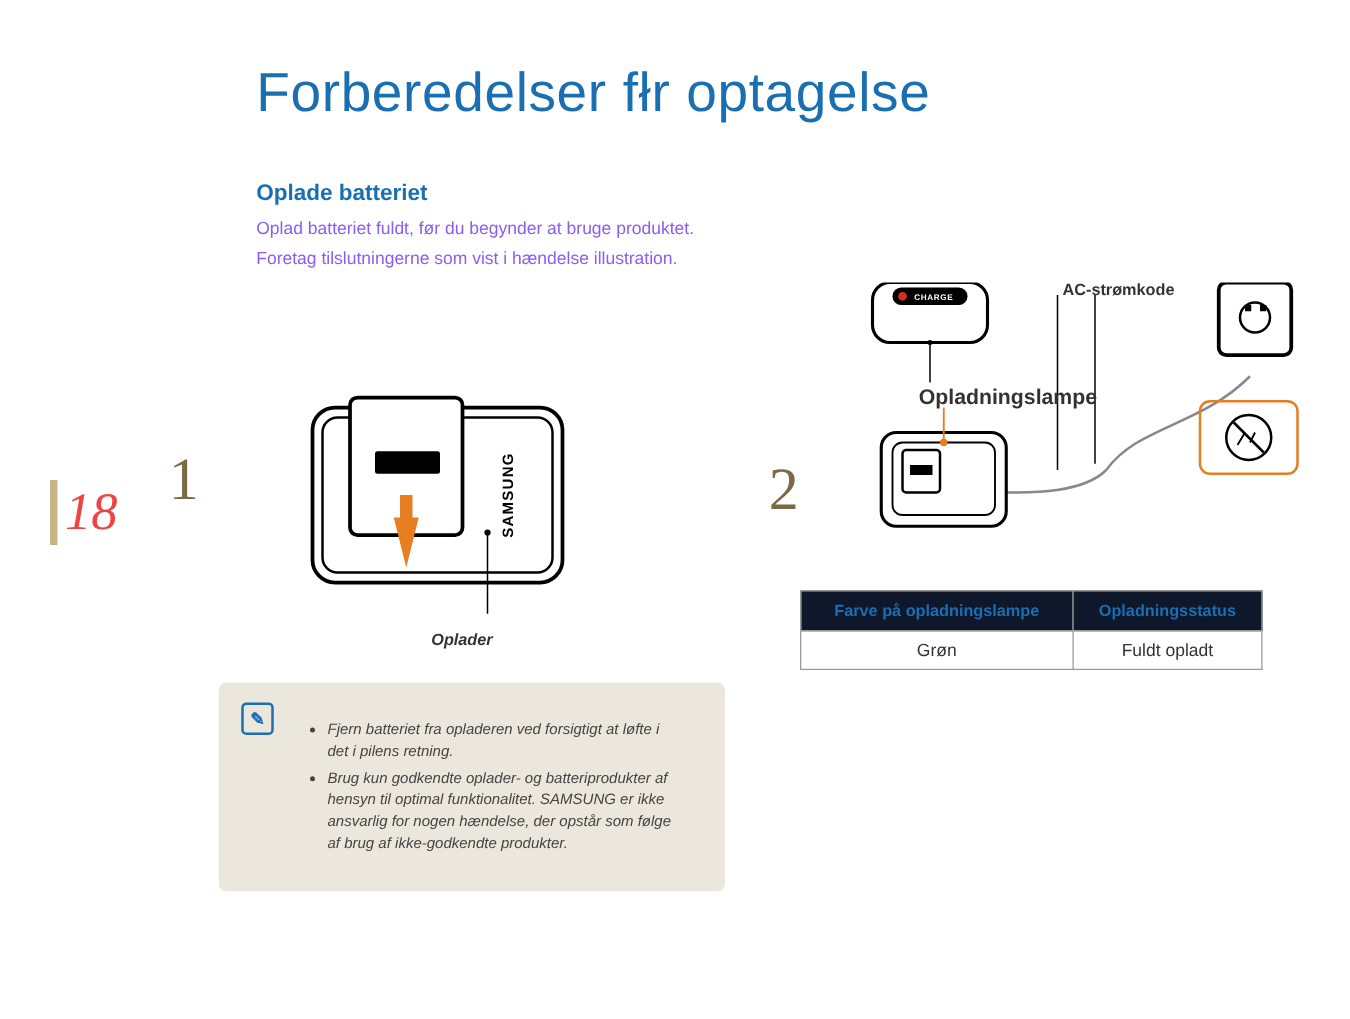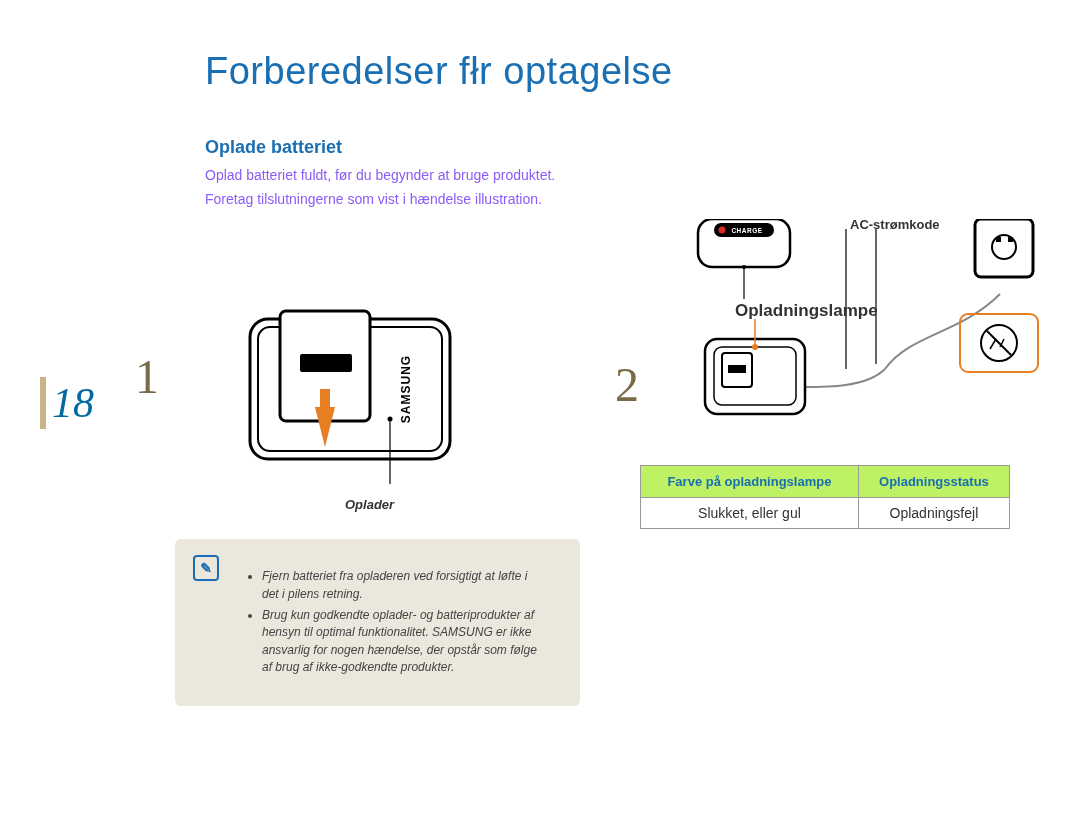--- a/index.html
+++ b/index.html
@@ -8,21 +8,21 @@
     font-family: Arial, Helvetica, sans-serif;
     background: #fff;
     color: #333;
     width: 1080px;
     height: 815px;
     position: relative;
     overflow: hidden;
   }
   .page-title {
     color: #1a6fb3;
-    font-size: 38px;
+    font-size: 44px;
     font-weight: 300;
     margin: 50px 0 0 205px;
     letter-spacing: 0.5px;
   }
   .section-title {
     color: #1a6fb3;
     font-size: 18px;
     font-weight: bold;
     margin: 44px 0 8px 205px;
   }
@@ -56,21 +56,21 @@
     gap: 6px;
   }
   .page-num-block .bar {
     width: 6px;
     height: 52px;
     background: #c9b486;
   }
   .page-num-block .num {
     font-size: 42px;
     font-style: italic;
-    color: #0369a1;
+    color: #ef4444;
     font-family: Georgia, serif;
   }
   .step-number {
     font-size: 48px;
     color: #7a6a45;
     font-family: Georgia, 'Times New Roman', serif;
     position: absolute;
   }
   .step1 {
     left: 115px;
@@ -160,21 +160,21 @@
     font-size: 14px;
     position: absolute;
     left: 20px;
     top: 236px;
   }
   .status-table th {
     color: #1a6fb3;
     font-weight: bold;
     padding: 8px 6px;
     border: 1px solid #999;
-    background: #bef264;
+    background: #0f172a;
     font-size: 13px;
   }
   .status-table td {
     border: 1px solid #999;
     padding: 7px 10px;
     text-align: center;
     color: #333;
   }
 </style>
 </head>
@@ -268,19 +268,19 @@
 
     <table class="status-table">
       <thead>
         <tr>
           <th>Farve på opladningslampe</th>
           <th>Opladningsstatus</th>
         </tr>
       </thead>
       <tbody>
         <tr>
-          <td>Slukket, eller gul</td>
-          <td>Opladningsfejl</td>
+          <td>Grøn</td>
+          <td>Fuldt opladt</td>
         </tr>
       </tbody>
     </table>
   </div>
 </div>
 
 </body></html>

